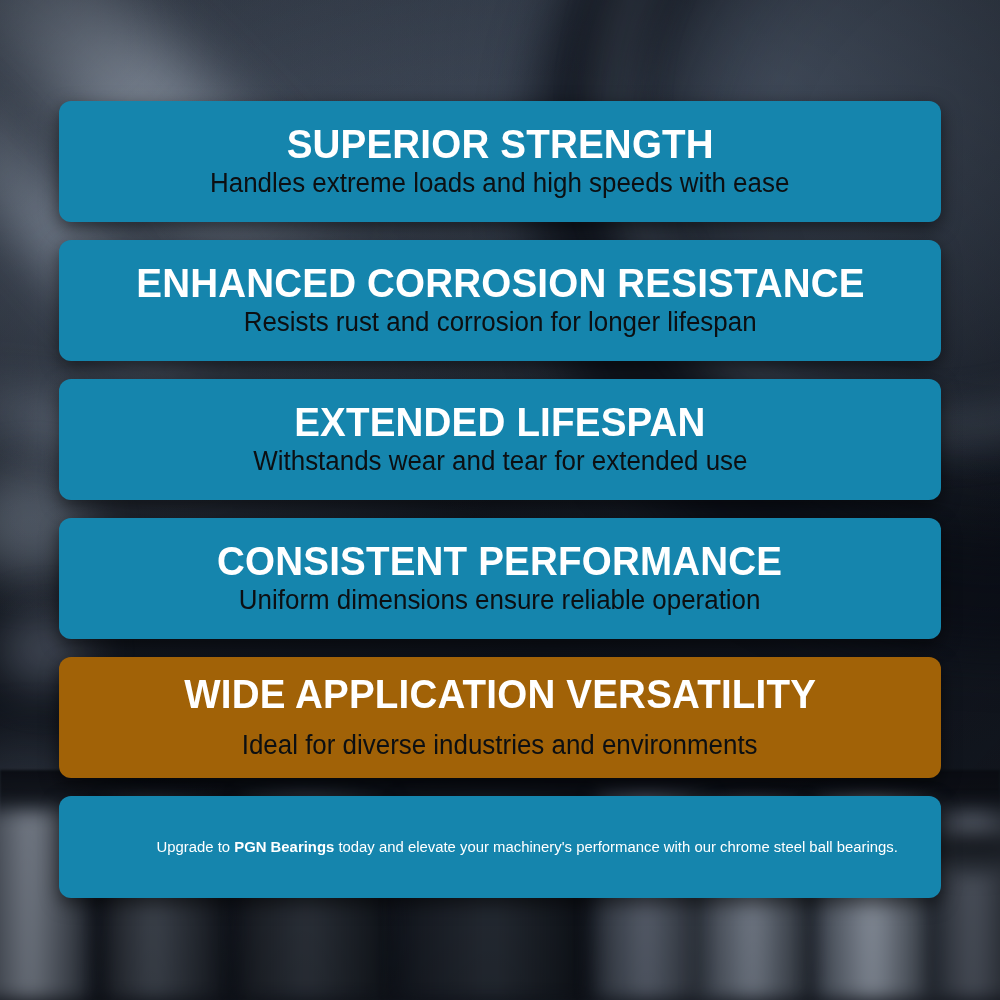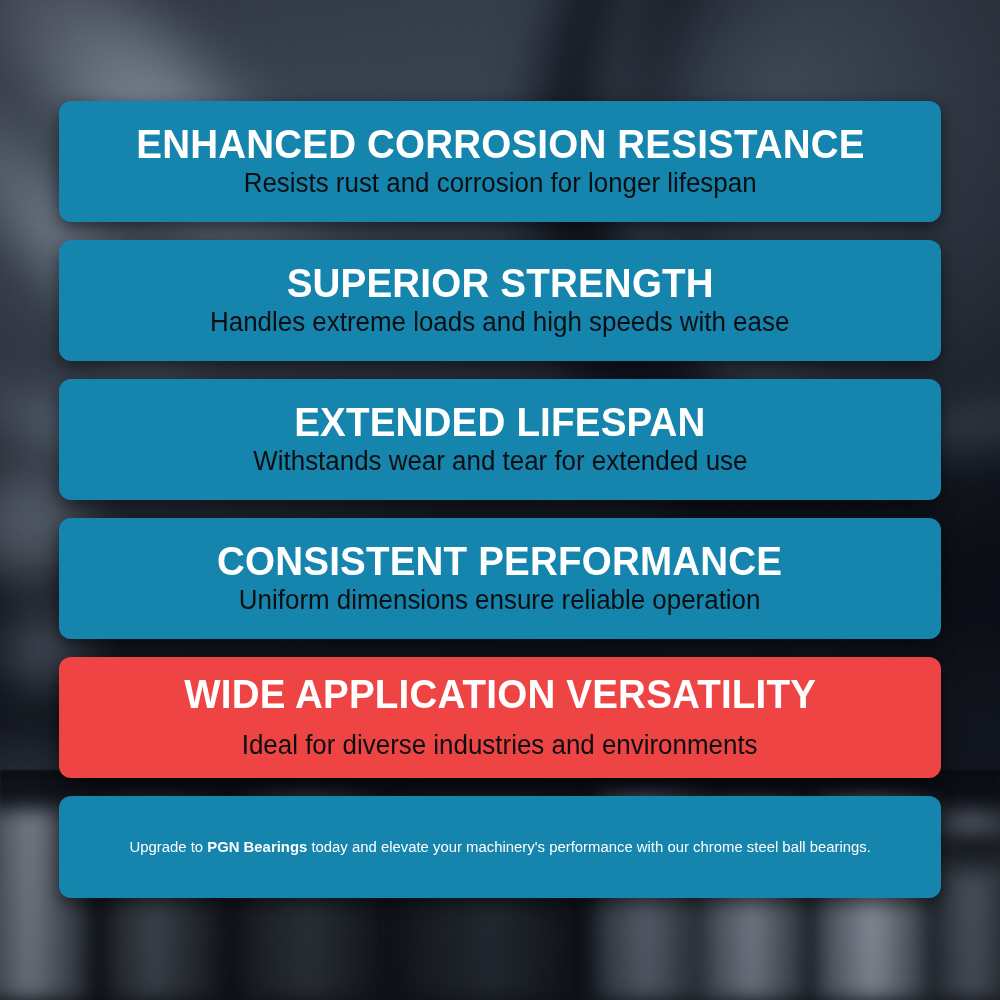--- a/index.html
+++ b/index.html
@@ -219,42 +219,42 @@
     <div class="cyl" style="left:815px; width:120px; height:200px; background:linear-gradient(90deg,#424a56,#9aa3b1 48%,#333a44);"></div>
     <div class="cyl" style="left:930px; width:95px;  height:190px; background:linear-gradient(90deg,#2a303a,#5a616e 45%,#1d222a);"></div>
     <div class="cyl-cap" style="left:918px; bottom:125px; width:110px; height:40px; background:linear-gradient(180deg,#0e1117,#343b45);"></div>
   </div>
 
   <div class="bg-layer bg-vignette"></div>
 
   <div class="cards">
 
     <div class="card card-feature" style="background: rgb(21, 133, 173);">
+      <div class="card-title" style="color: rgb(255, 255, 255);">SUPERIOR STRENGTH</div>
+      <div class="card-sub" style="color: rgb(12, 15, 18);">Handles extreme loads and high speeds with ease</div>
+    </div>
+
+    <div class="card card-feature" style="background: rgb(21, 133, 173);">
       <div class="card-title" style="color: rgb(255, 255, 255);">ENHANCED CORROSION RESISTANCE</div>
       <div class="card-sub" style="color: rgb(12, 15, 18);">Resists rust and corrosion for longer lifespan</div>
     </div>
 
     <div class="card card-feature" style="background: rgb(21, 133, 173);">
-      <div class="card-title" style="color: rgb(255, 255, 255);">SUPERIOR STRENGTH</div>
-      <div class="card-sub" style="color: rgb(12, 15, 18);">Handles extreme loads and high speeds with ease</div>
-    </div>
-
-    <div class="card card-feature" style="background: rgb(21, 133, 173);">
       <div class="card-title" style="color: rgb(255, 255, 255);">EXTENDED LIFESPAN</div>
       <div class="card-sub" style="color: rgb(12, 15, 18);">Withstands wear and tear for extended use</div>
     </div>
 
     <div class="card card-feature" style="background: rgb(21, 133, 173);">
       <div class="card-title" style="color: rgb(255, 255, 255);">CONSISTENT PERFORMANCE</div>
       <div class="card-sub" style="color: rgb(12, 15, 18);">Uniform dimensions ensure reliable operation</div>
     </div>
 
-    <div class="card card-feature" style="background: #ef4444; gap: 12px;">
+    <div class="card card-feature" style="background: #a16207; gap: 12px;">
       <div class="card-title" style="color: rgb(255, 255, 255);">WIDE APPLICATION VERSATILITY</div>
       <div class="card-sub" style="color: rgb(12, 15, 18);">Ideal for diverse industries and environments</div>
     </div>
 
-    <div class="card card-cta" style="background: rgb(21, 133, 173);">
+    <div class="card card-cta" style="background: rgb(21, 133, 173); align-items: flex-end;">
       <p class="cta-text" style="color: rgb(255, 255, 255); font-size: 15.5px;"><span>Upgrade to </span><b>PGN Bearings</b><span> today and elevate your machinery's performance with our chrome steel ball bearings.</span></p>
     </div>
 
   </div>
 </div>
 
 </body></html>

